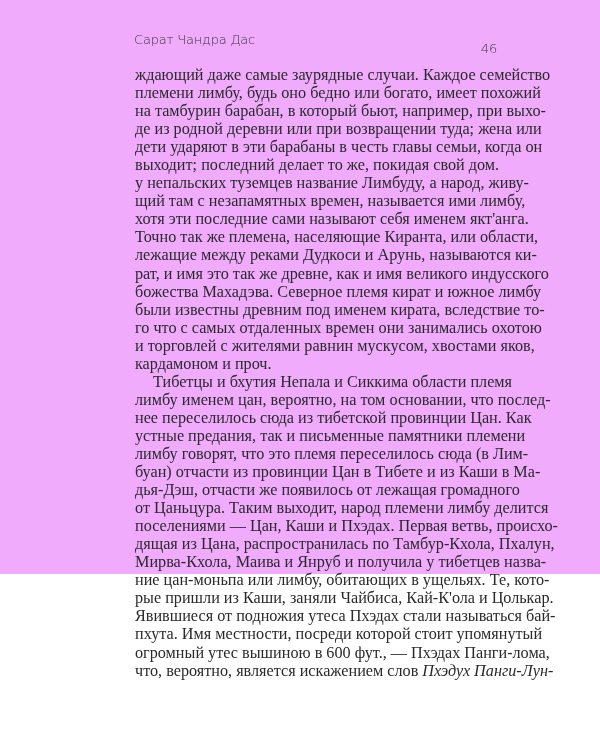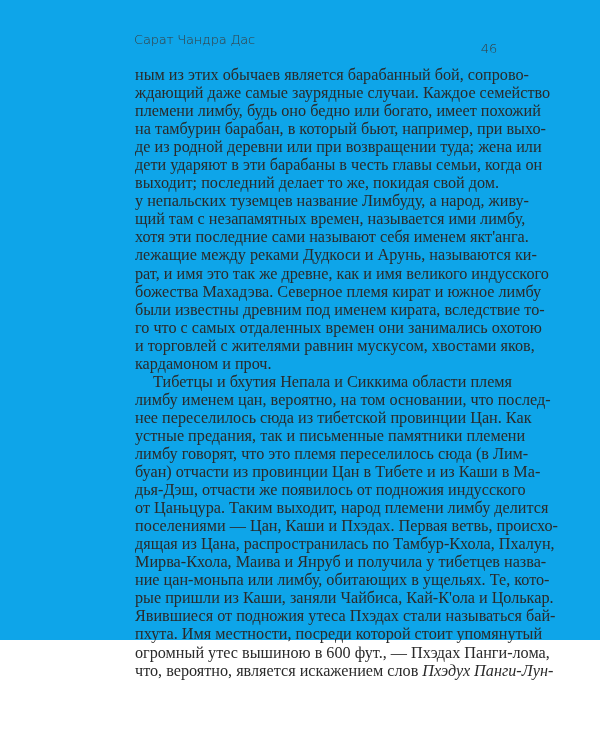--- a/index.html
+++ b/index.html
@@ -1,17 +1,17 @@
 <!DOCTYPE html>
 <html><head>
   <meta charset="utf-8">
   <style>
     html, body { margin: 0; padding: 0; background: #ffffff; }
     body { width: 600px; height: 750px; position: relative; overflow: hidden; }
-    .page { position: absolute; left: 0; top: 0; width: 600px; height: 640px; background: #0ea5e9; }
+    .page { position: absolute; left: 0; top: 0; width: 600px; height: 574px; background: #f0abfc; }
     .running-head {
       position: absolute; left: 134px; top: 32px; width: 363px; height: 18px;
       font-family: "DejaVu Sans", sans-serif; font-size: 13px; font-weight: 300;
       color: #3a3a3a; letter-spacing: -0.2px;
     }
     .running-head .author { position: absolute; left: 0; top: 0; }
     .running-head .folio { position: absolute; right: 0; top: 0; margin-top: 9px; }
     .body-text {
       position: absolute; left: 135px; top: 66px; width: 362px;
       font-family: "Liberation Serif", serif; font-size: 16.2px; line-height: 18.05px;
@@ -29,46 +29,46 @@
 <body>
 
 <div class="page">
   <div class="running-head">
     <span class="author">Сарат Чандра Дас</span>
     <span class="folio">46</span>
   </div>
 
   <div class="body-text">
 
-    <span class="line">ным из этих обычаев является барабанный бой, сопрово-</span>
     <span class="line">ждающий даже самые заурядные случаи. Каждое семейство</span>
     <span class="line">племени лимбу, будь оно бедно или богато, имеет похожий</span>
     <span class="line">на тамбурин барабан, в который бьют, например, при выхо-</span>
     <span class="line">де из родной деревни или при возвращении туда; жена или</span>
     <span class="line">дети ударяют в эти барабаны в честь главы семьи, когда он</span>
     <span class="line last">выходит; последний делает то же, покидая свой дом.</span>
 
     <span class="line">у непальских туземцев название Лимбуду, а народ, живу-</span>
     <span class="line">щий там с незапамятных времен, называется ими лимбу,</span>
     <span class="line">хотя эти последние сами называют себя именем якт'анга.</span>
+    <span class="line">Точно так же племена, населяющие Киранта, или области,</span>
     <span class="line">лежащие между реками Дудкоси и Арунь, называются ки-</span>
     <span class="line">рат, и имя это так же древне, как и имя великого индусского</span>
     <span class="line">божества Махадэва. Северное племя кират и южное лимбу</span>
     <span class="line">были известны древним под именем кирата, вследствие то-</span>
     <span class="line">го что с самых отдаленных времен они занимались охотою</span>
     <span class="line">и торговлей с жителями равнин мускусом, хвостами яков,</span>
     <span class="line last">кардамоном и проч.</span>
 
     <span class="line indent">Тибетцы и бхутия Непала и Сиккима области племя</span>
     <span class="line">лимбу именем цан, вероятно, на том основании, что послед-</span>
     <span class="line">нее переселилось сюда из тибетской провинции Цан. Как</span>
     <span class="line">устные предания, так и письменные памятники племени</span>
     <span class="line">лимбу говорят, что это племя переселилось сюда (в Лим-</span>
     <span class="line">буан) отчасти из провинции Цан в Тибете и из Каши в Ма-</span>
-    <span class="line">дья-Дэш, отчасти же появилось от подножия индусского</span>
+    <span class="line">дья-Дэш, отчасти же появилось от лежащая громадного</span>
     <span class="line">от Цаньцура. Таким выходит, народ племени лимбу делится</span>
     <span class="line">поселениями — Цан, Каши и Пхэдах. Первая ветвь, происхо-</span>
     <span class="line">дящая из Цана, распространилась по Тамбур-Кхола, Пхалун,</span>
     <span class="line">Мирва-Кхола, Маива и Янруб и получила у тибетцев назва-</span>
     <span class="line">ние цан-моньпа или лимбу, обитающих в ущельях. Те, кото-</span>
     <span class="line">рые пришли из Каши, заняли Чайбиса, Кай-К'ола и Цолькар.</span>
     <span class="line">Явившиеся от подножия утеса Пхэдах стали называться бай-</span>
     <span class="line">пхута. Имя местности, посреди которой стоит упомянутый</span>
     <span class="line">огромный утес вышиною в 600  фут., — Пхэдах Панги-лома,</span>
     <span class="line"><span>что, вероятно, является искажением слов </span><span class="it">Пхэдух Панги-Лун-</span></span>

